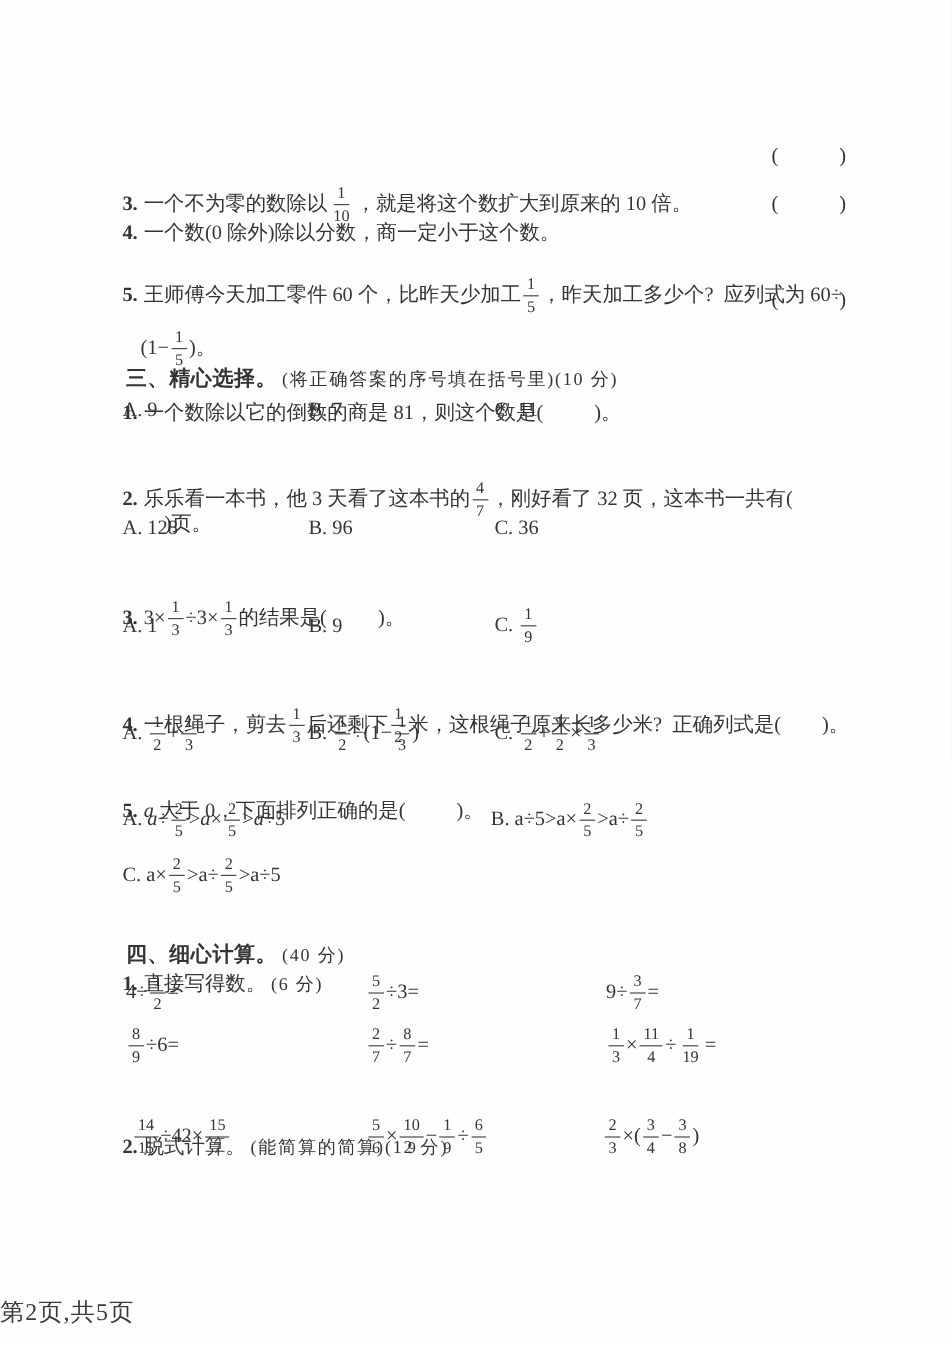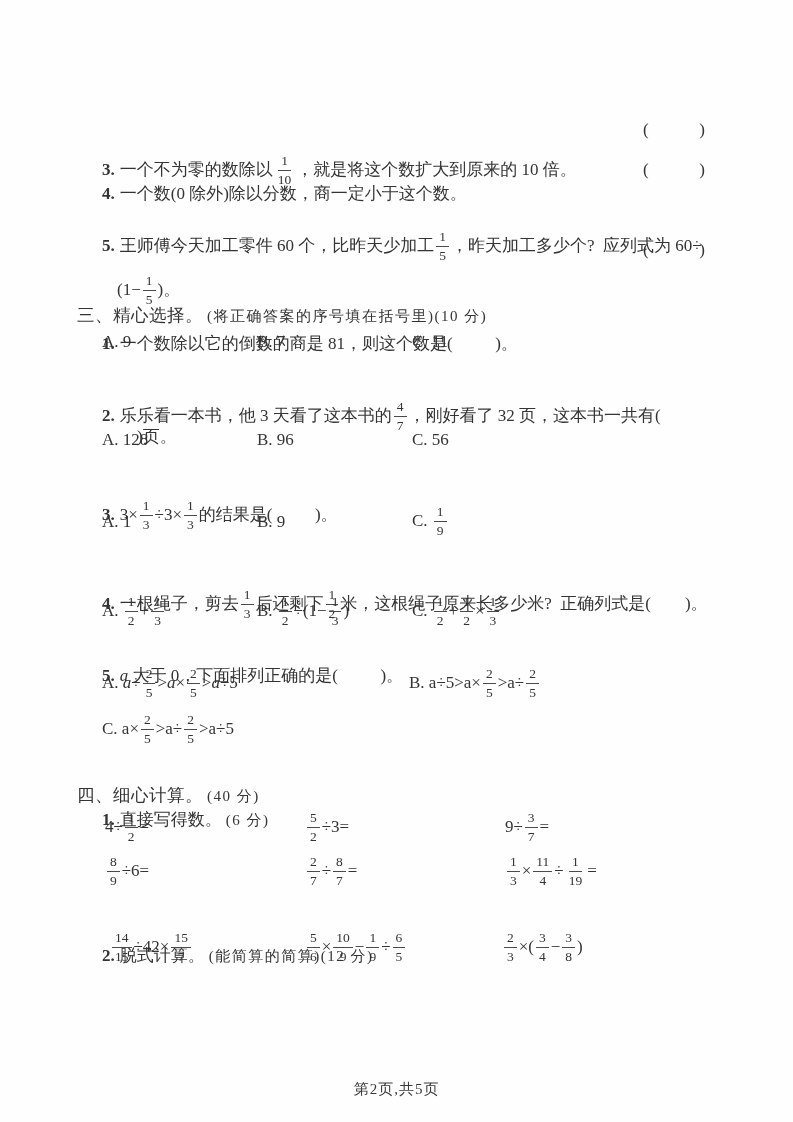--- a/index.html
+++ b/index.html
@@ -28,33 +28,33 @@
   .frac .num{padding:0 3px 2px;border-bottom:1px solid #4a4a4a;}
   .frac .den{padding:2px 3px 0;}
   .tf{
     position:absolute;right:0;top:50%;transform:translateY(-50%);
     display:flex;justify-content:space-between;width:62px;
     font-size:17px;
   }
   .sec-head{left:60px;}
   .sec-bold{
     font-family:"Liberation Sans","DejaVu Sans",sans-serif;
-    font-weight:normal;font-size:17.5px;letter-spacing:0.5px;
+    font-weight:bold;font-size:17.5px;letter-spacing:0.5px;margin-left:28px;
   }
   .sec-note{font-size:15px;letter-spacing:1.5px;margin-left:4px;}
   .opt-row{left:102px;}
   .opt-row .col,.mrow .col{
     position:absolute;top:50%;transform:translateY(-50%);
     white-space:pre;
   }
   .mrow{left:105px;}
   .mrow3{left:110px;font-family:Liberation Serif, serif;}
   .footer{
     position:absolute;left:0;right:0;top:1080px;
-    text-align:center;font-size:15px;color:#3a3a3a;letter-spacing:1px;
+    font-size:20px;color:#3a3a3a;letter-spacing:1px;
   }
   i{font-style:italic;}
 </style>
 </head>
 <body>
 
 <div class="page">
 
   <div class="line" style="top:110px;height:40px;line-height:40px;">
     <span class="qno">3.</span><span>一个不为零的数除以<span class="frac"><span class="num">1</span><span class="den">10</span></span>，就是将这个数扩大到原来的 10 倍。</span>
@@ -90,21 +90,21 @@
 
   <div class="line" style="top:356px;height:40px;line-height:40px;">
     <span class="qno">2.</span><span>乐乐看一本书，他 3 天看了这本书的<span class="frac"><span class="num">4</span><span class="den">7</span></span>，刚好看了 32 页，这本书一共有(</span>
   </div>
   <div class="line" style="top:401px;height:24px;line-height:24px;left:120px;">
     <span>)页。</span>
   </div>
   <div class="line opt-row" style="top:428px;height:24px;">
     <span class="col" style="left:0">A. 128</span>
     <span class="col" style="left:155px">B. 96</span>
-    <span class="col" style="left:310px">C. 56</span>
+    <span class="col" style="left:310px">C. 36</span>
   </div>
 
   <div class="line" style="top:455px;height:40px;line-height:40px;">
     <span class="qno">3.</span><span>3×<span class="frac"><span class="num">1</span><span class="den">3</span></span>÷3×<span class="frac"><span class="num">1</span><span class="den">3</span></span>的结果是(          )。</span>
   </div>
   <div class="line opt-row" style="top:502px;height:40px;">
     <span class="col" style="left:0">A. 1</span>
     <span class="col" style="left:155px">B. 9</span>
     <span class="col" style="left:310px">C. <span class="frac"><span class="num">1</span><span class="den">9</span></span></span>
   </div>

